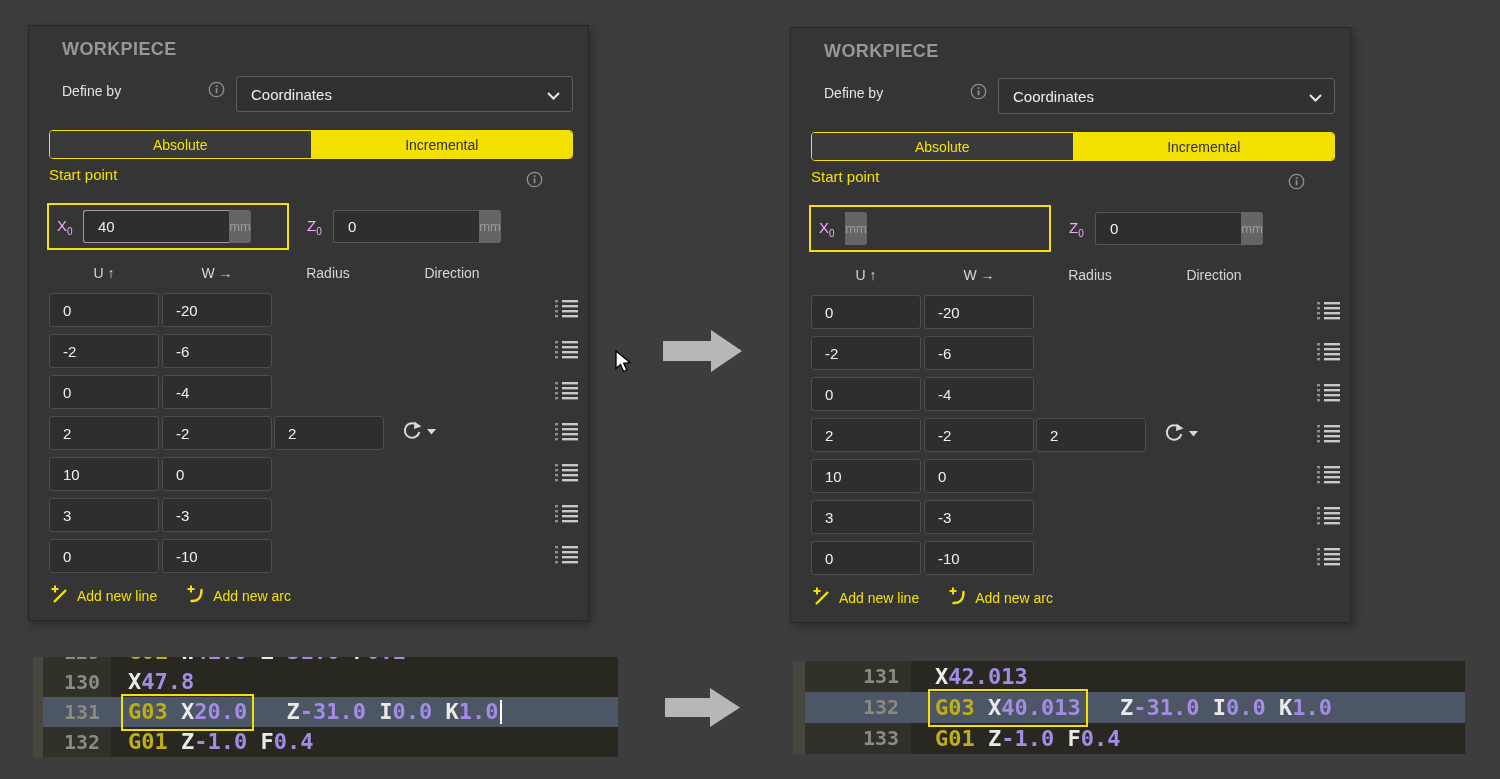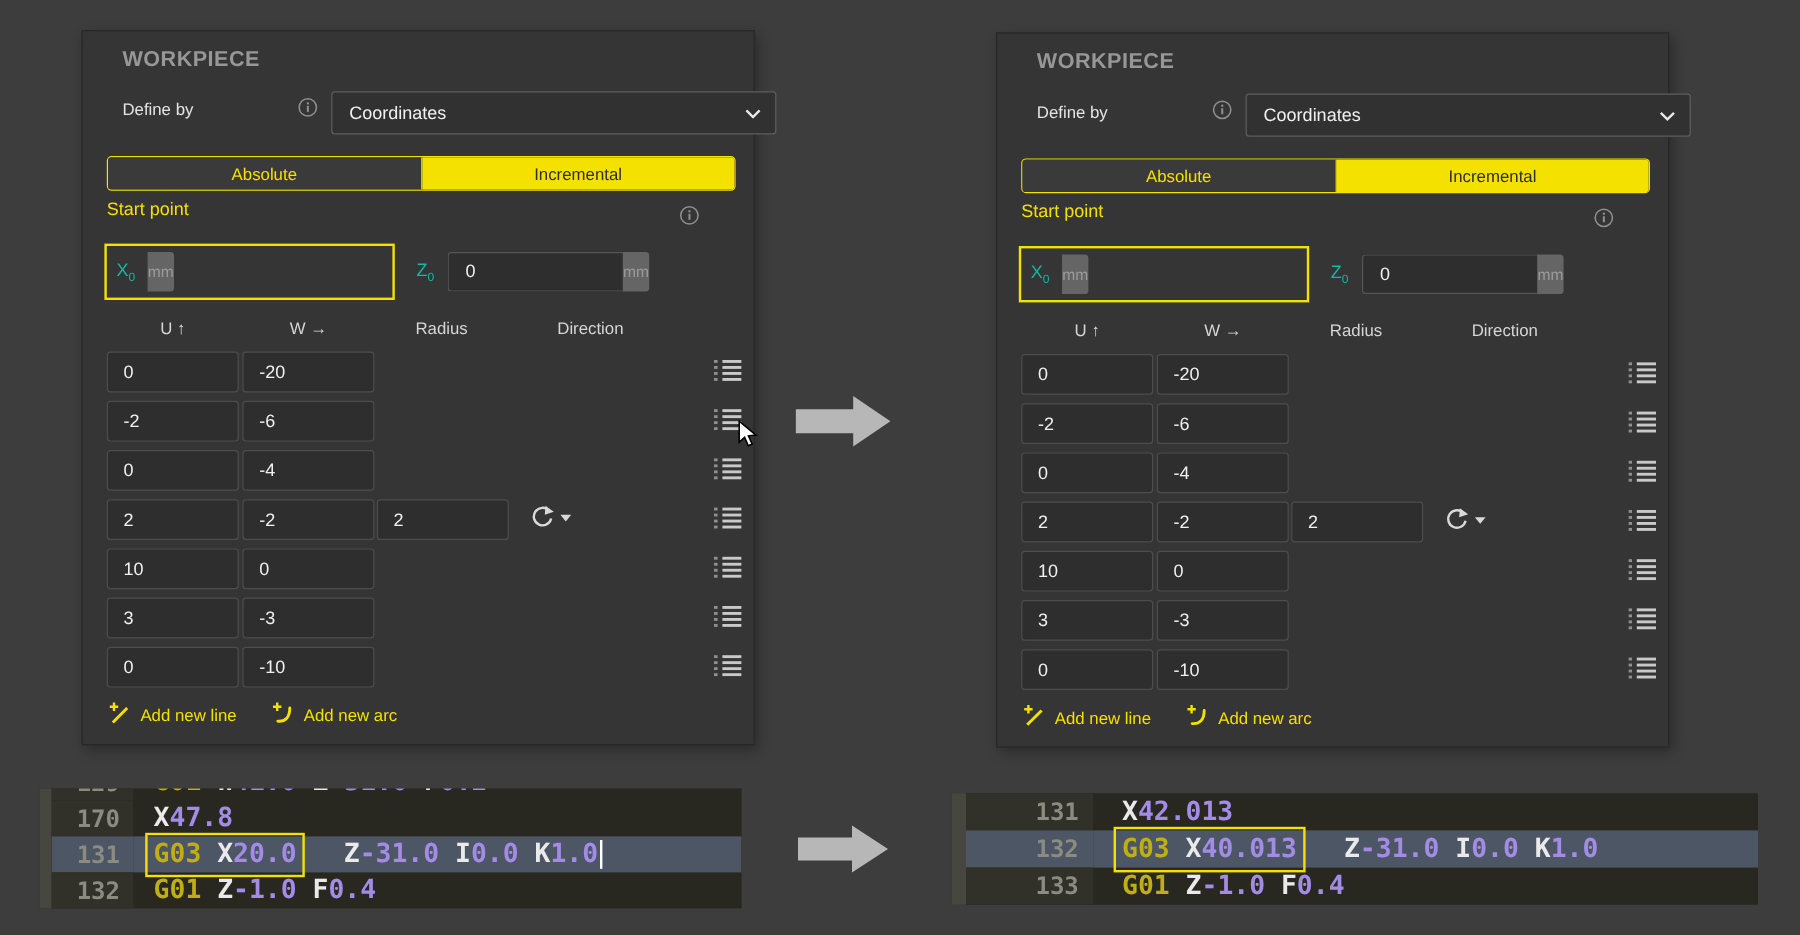--- a/index.html
+++ b/index.html
@@ -20,49 +20,48 @@
     position:relative;
     overflow:hidden;
     color:#e6e6e6;
   }
   
   .wp-panel{
     position:absolute;width:561px;height:596px;
     background:var(--panel);
     border:1px solid #272727;
     box-shadow:3px 4px 10px rgba(0,0,0,.3);
-    margin-left:40px;
   }
   #panel-left{left:28px;top:25px;}
   #panel-right{left:790px;top:27px;}
   .wp-title{position:absolute;left:33px;top:13px;font-size:18px;font-weight:bold;color:#979797;letter-spacing:.4px;}
   .define-label{position:absolute;left:33px;top:57px;font-size:14px;color:#e4e4e4;}
   .info-icon{position:absolute;width:17px;height:17px;}
   .info-define{left:179px;top:55px;}
   .info-start{left:497px;top:145px;}
   .select{
-    position:absolute;left:207px;top:50px;width:371px;height:36px;
+    position:absolute;left:207px;top:50px;width:337px;height:36px;
     background:#313131;border:1px solid #5e5e5e;border-radius:3px;
     display:flex;align-items:center;padding:0 12px 0 14px;font-size:15px;color:#f0f0f0;
     cursor:pointer;
   }
   .select .sel-text{flex:1;}
   .mode-toggle{
     position:absolute;left:20px;top:104px;width:524px;height:29px;
     border:1px solid var(--yellow);border-radius:4px;display:flex;overflow:hidden;
   }
   .mode-opt{flex:1;display:flex;align-items:center;justify-content:center;font-size:14px;cursor:pointer;}
   .mode-abs{background:#3a3a3a;color:var(--yellow);border-right:1px solid var(--yellow);}
   .mode-inc{background:var(--yellow);color:#2e2e2e;}
   .start-label{position:absolute;left:20px;top:140px;font-size:15px;color:var(--yellow);}
   .start-box{
     position:absolute;left:18px;top:177px;width:242px;height:47px;
     border:2px solid var(--yellow);display:flex;align-items:center;padding:0 8px;
   }
-  .axis-label{font-size:15px;color:#14b8a6;width:26px;flex:none;}
+  .axis-label{font-size:15px;color:#f0abfc;width:26px;flex:none;}
   .axis-label sub{font-size:10px;}
   .input-group{display:flex;align-items:center;height:33px;}
   .num-input{
     width:146px;height:33px;background:var(--inputbg);
     border:1px solid var(--inputbr);border-right:none;border-radius:3px 0 0 3px;
     color:#f0f0f0;font-size:15px;font-family:"Liberation Sans",sans-serif;
     padding:0 0 0 14px;outline:none;
   }
   .num-input.lit{border-color:#9d9d9d;}
   .num-input.focused{border-color:#c4c4c4;}
@@ -155,20 +154,21 @@
   <span class="info-icon info-start">
     <svg width="17" height="17" viewBox="0 0 17 17">
         <circle cx="8.5" cy="8.5" r="7.2" fill="none" stroke="#8f8f8f" stroke-width="1.3"></circle>
         <rect x="7.7" y="7.2" width="1.7" height="5" fill="#8f8f8f"></rect>
         <rect x="7.7" y="4.2" width="1.7" height="1.8" fill="#8f8f8f"></rect>
       </svg>
   </span>
   <div class="start-box">
     <span class="axis-label"><span>X</span><sub>0</sub></span>
     <span class="input-group">
+      <input class="num-input lit" value="40" style="">
       <span class="unit-badge">mm</span>
     </span>
   </div>
   <div class="z-group">
     <span class="axis-label"><span>Z</span><sub>0</sub></span>
     <span class="input-group">
       <input class="num-input" value="0" style="">
       <span class="unit-badge">mm</span>
     </span>
   </div>
@@ -490,21 +490,21 @@
 <div class="code-panel" id="code-left">
   <div class="code-strip"></div>
   <div class="code-lines">
       <div class="clipwrap">
         <div class="code-line">
           <span class="gutter">129</span>
           <span class="ctext"><span class="tok-gc">G01 </span><span class="tok-lt">W</span><span class="tok-num">41.0</span><span class="tok-lt"> Z</span><span class="tok-num">-31.0</span><span class="tok-lt"> F</span><span class="tok-num">0.2</span></span>
         </div>
       </div>
       <div class="code-line">
-        <span class="gutter">170</span>
+        <span class="gutter">130</span>
         <span class="ctext"><span class="tok-lt">X</span><span class="tok-num">47.8</span></span>
       </div>
       <div class="code-line hl">
         <span class="gutter">131</span>
         <span class="ctext"><span class="ybox"><span class="tok-gc">G03 </span><span class="tok-lt">X</span><span class="tok-num">20.0</span></span><span class="tok-lt"> Z</span><span class="tok-num">-31.0</span><span class="tok-lt"> I</span><span class="tok-num">0.0</span><span class="tok-lt"> K</span><span class="tok-num">1.0</span><span class="caret-bar"></span></span>
       </div>
       <div class="code-line">
         <span class="gutter">132</span>
         <span class="ctext"><span class="tok-gc">G01 </span><span class="tok-lt">Z</span><span class="tok-num">-1.0</span><span class="tok-lt"> F</span><span class="tok-num">0.4</span></span>
       </div>

